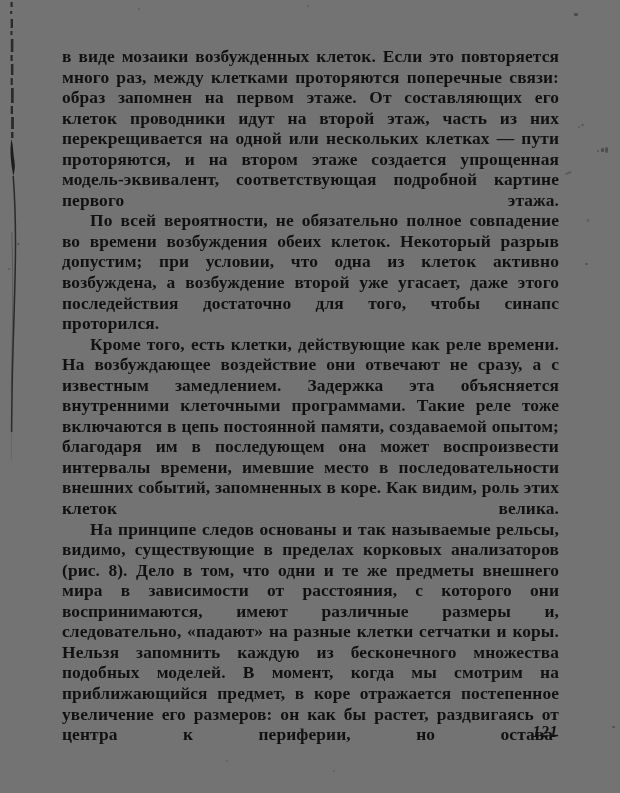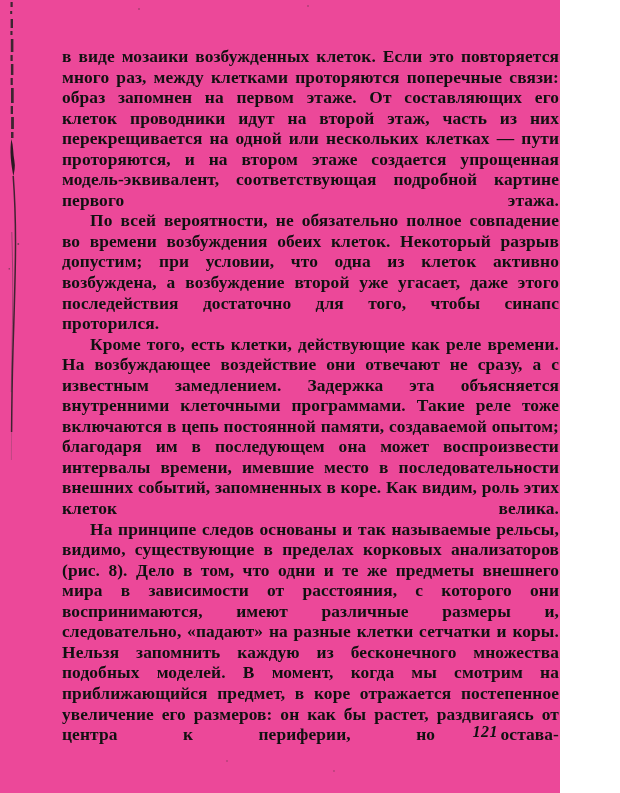--- a/index.html
+++ b/index.html
@@ -4,23 +4,23 @@
 <title>Scanned book page</title>
 <style>
   html, body {
     margin: 0;
     padding: 0;
     background: #ffffff;
   }
 
   .page {
     position: relative;
-    width: 560px;
+    width: 620px;
     height: 793px;
-    background: #ec4899;
+    background: #737373;
     overflow: hidden;
     font-family: "Liberation Serif", "DejaVu Serif", serif;
     color: #111111;
     -webkit-font-smoothing: none;
   }
 
   
   .text-column {
     position: absolute;
     left: 62px;

